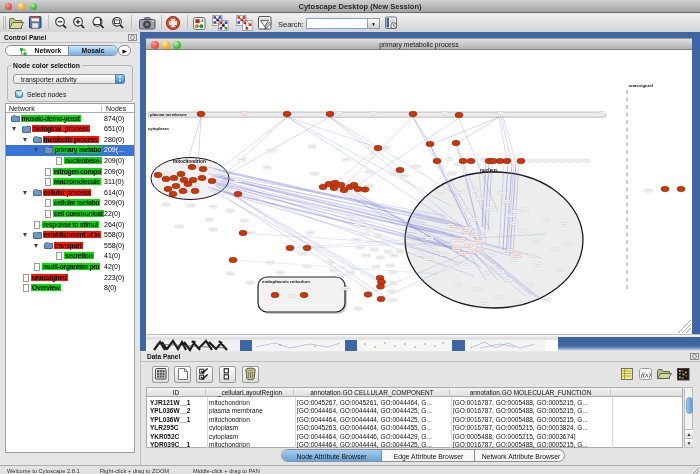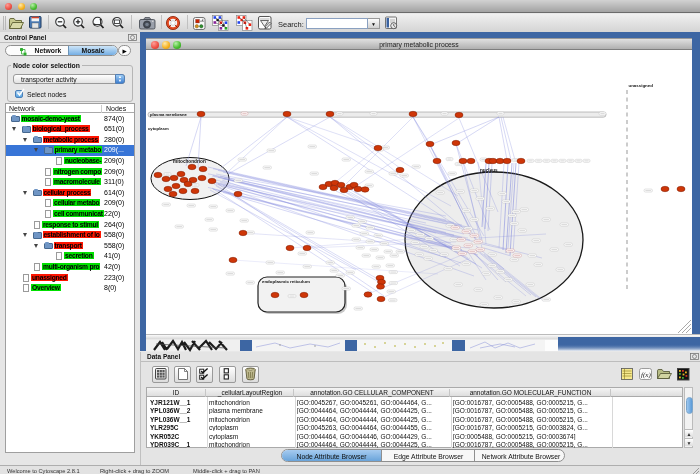--- a/index.html
+++ b/index.html
@@ -126,20 +126,21 @@
   border-top:1px solid #aeaeae; font-size:5.7px; color:#333; }
 #statusbar span { position:absolute; top:1.5px; }
 </style>
 </head>
 <body>
 
 <div class="abs" id="titlebar">
   <div class="tl" style="left:5px;  background:radial-gradient(circle at 35% 30%,#ff9d96,#ec4d42 60%,#c93a30);"></div>
   <div class="tl" style="left:17.5px;background:radial-gradient(circle at 35% 30%,#ffe9a8,#f5b01e 60%,#d0920f);"></div>
   <div class="tl" style="left:30px; background:radial-gradient(circle at 35% 30%,#b6f0a8,#46ba2e 60%,#2f9c1d);"></div>
+  <div id="title-text">Cytoscape Desktop (New Session)</div>
 </div>
 
 <div class="abs" id="toolbar">
   <svg width="700" height="18" style="position:absolute;left:0;top:0">
 
     <line x1="3.5" y1="2" x2="3.5" y2="16" stroke="#b8b8b8"></line>
     <line x1="5.5" y1="2" x2="5.5" y2="16" stroke="#b8b8b8"></line>
 
     <g transform="translate(9,2)">
       <path d="M0.5 12.5 L0.5 3.5 Q0.5 2.5 2 2.5 L5 2.5 L6.5 4.5 L12.5 4.5 L12.5 12.5 Z" fill="#c6c98e" stroke="#5f6134" stroke-width="0.9"></path>

